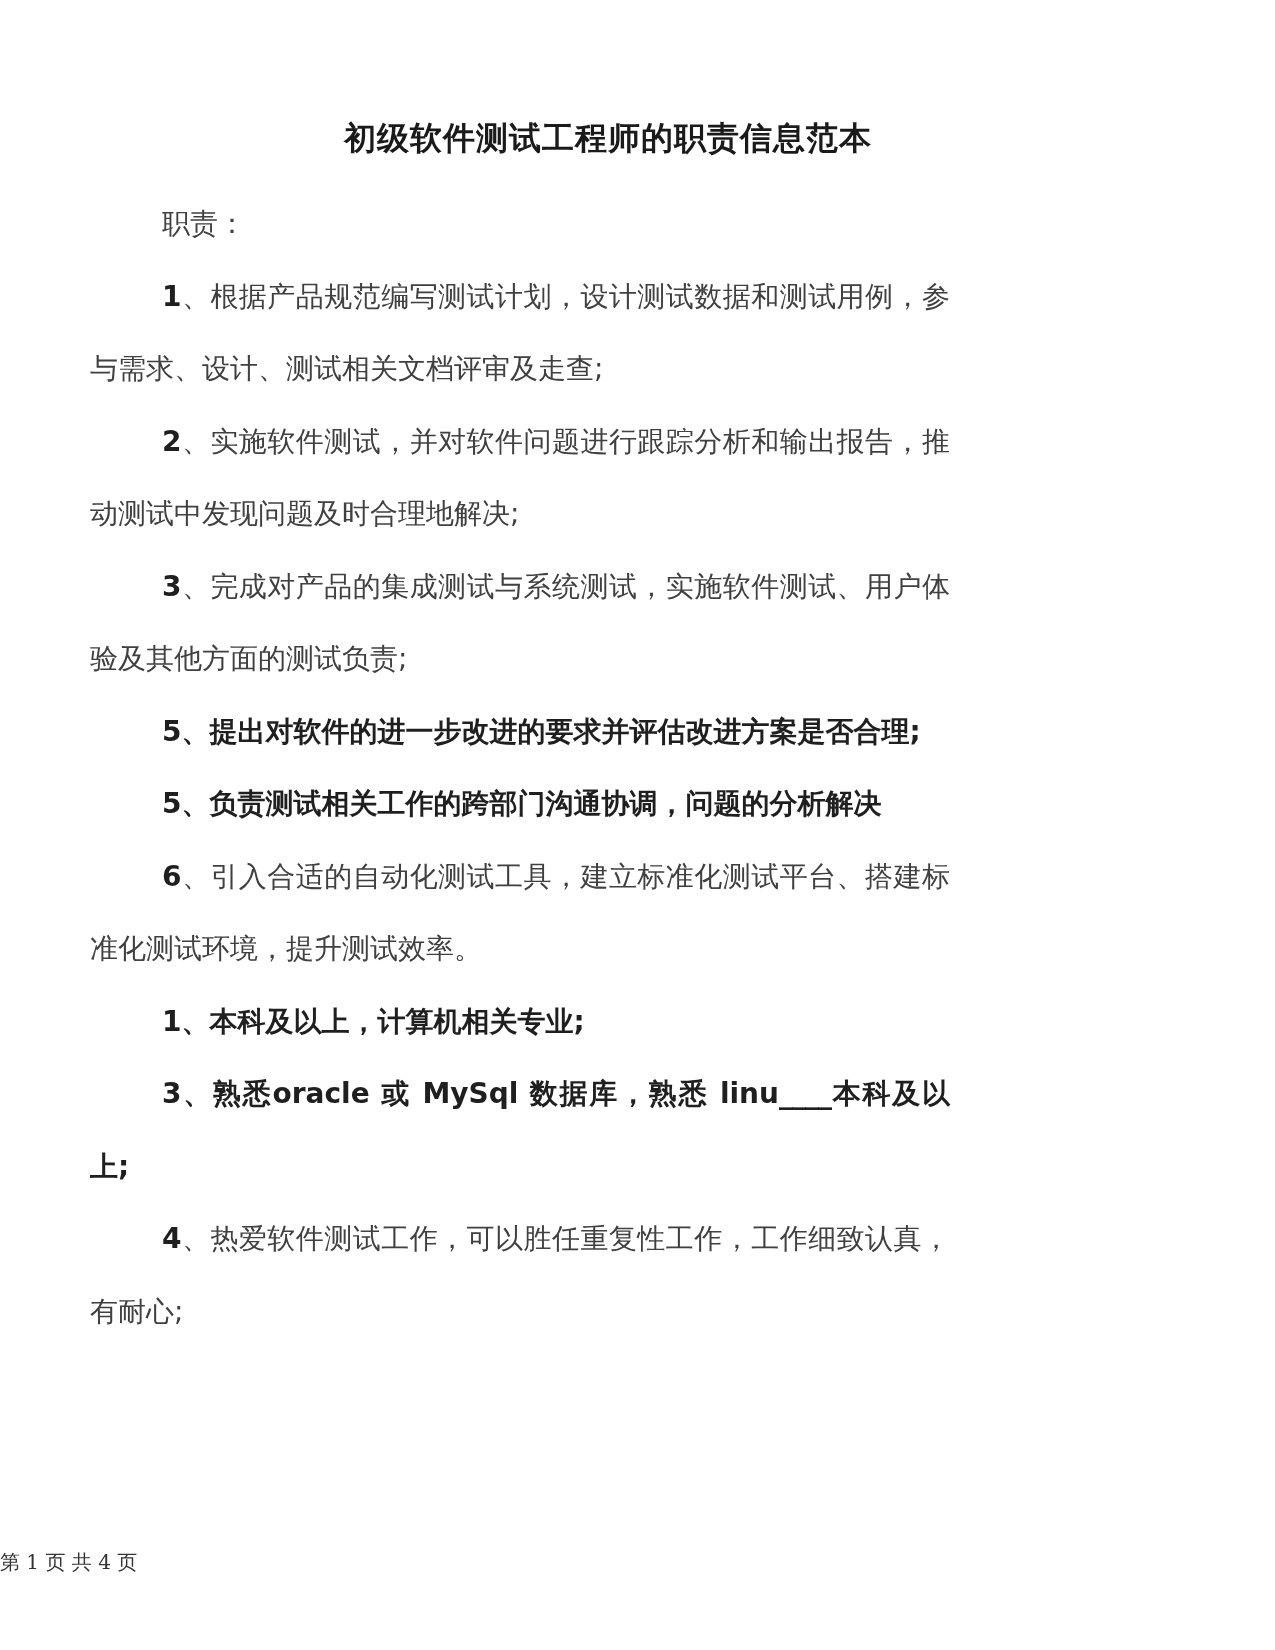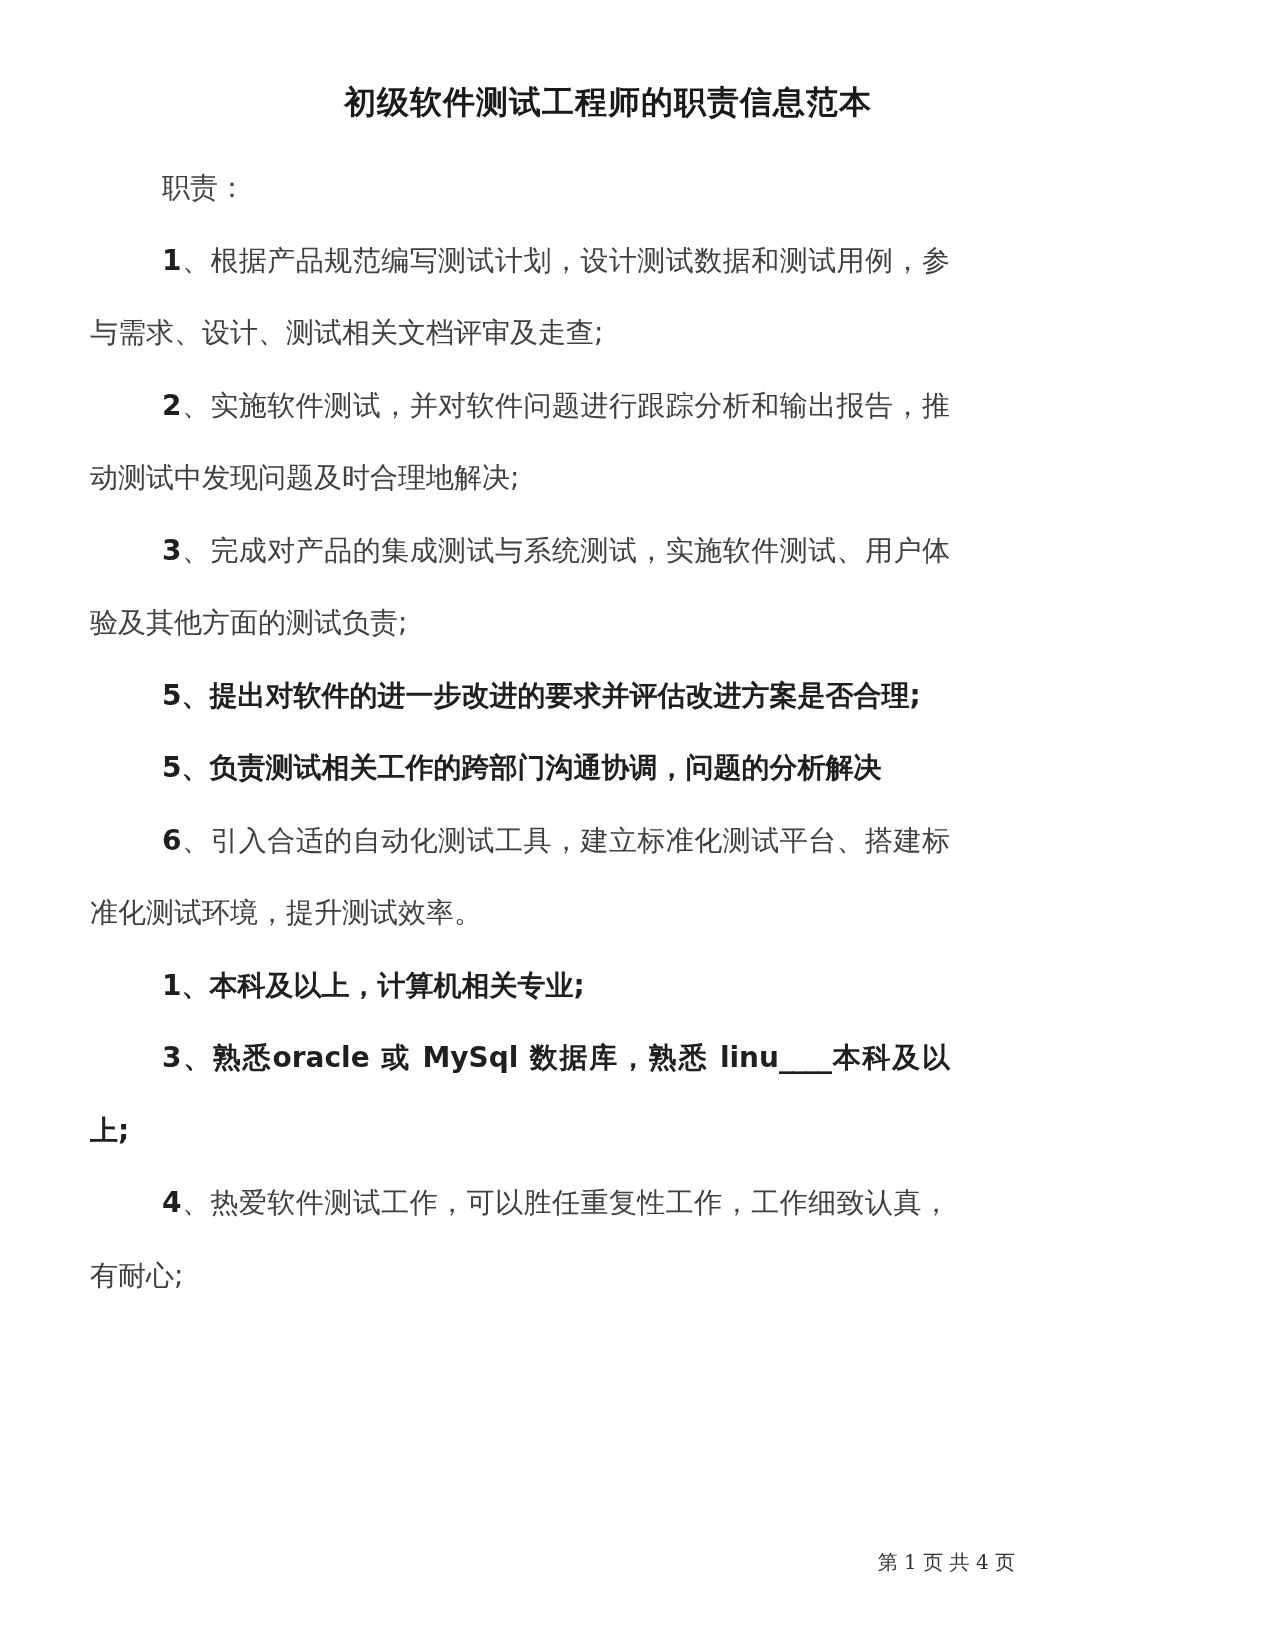--- a/index.html
+++ b/index.html
@@ -10,21 +10,21 @@
   .page {
     position: relative;
     width: 1275px;
     height: 1650px;
     background: #ffffff;
     font-family: "DejaVu Sans", sans-serif;
     overflow: hidden;
     margin: 0 auto;
   }
   .doc-title {
-    padding-top: 80px;
+    padding-top: 116px;
     margin-left: 178px;
     width: 860px;
     text-align: center;
     font-size: 32px;
     font-weight: bold;
     color: #1a1a1a;
     line-height: 44px;
     letter-spacing: 1px;
   }
   .doc-body {
@@ -48,21 +48,21 @@
     color: #1f1f1f;
   }
   .seg-blank {
     letter-spacing: -1px;
   }
   .page-footer {
     position: absolute;
     top: 1549px;
     left: 0;
     width: 1015px;
-    text-align: right;
+    text-align: left;
     font-family: "DejaVu Serif", "Liberation Serif", serif;
     font-size: 20px;
     color: #333333;
   }
 </style>
 </head>
 <body>
 
 <div class="page">
   <div class="doc-title">初级软件测试工程师的职责信息范本</div>

